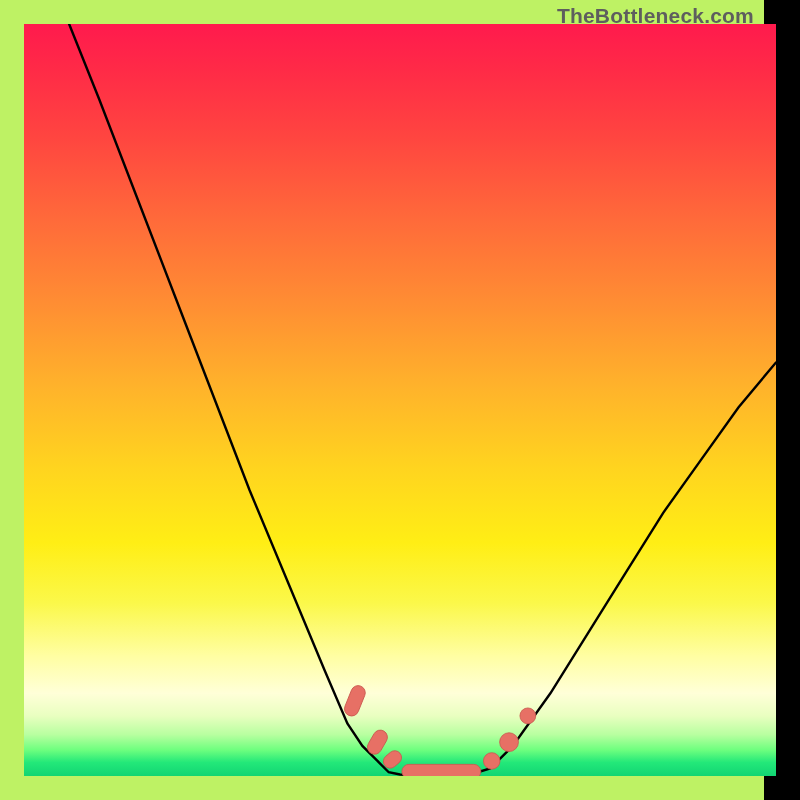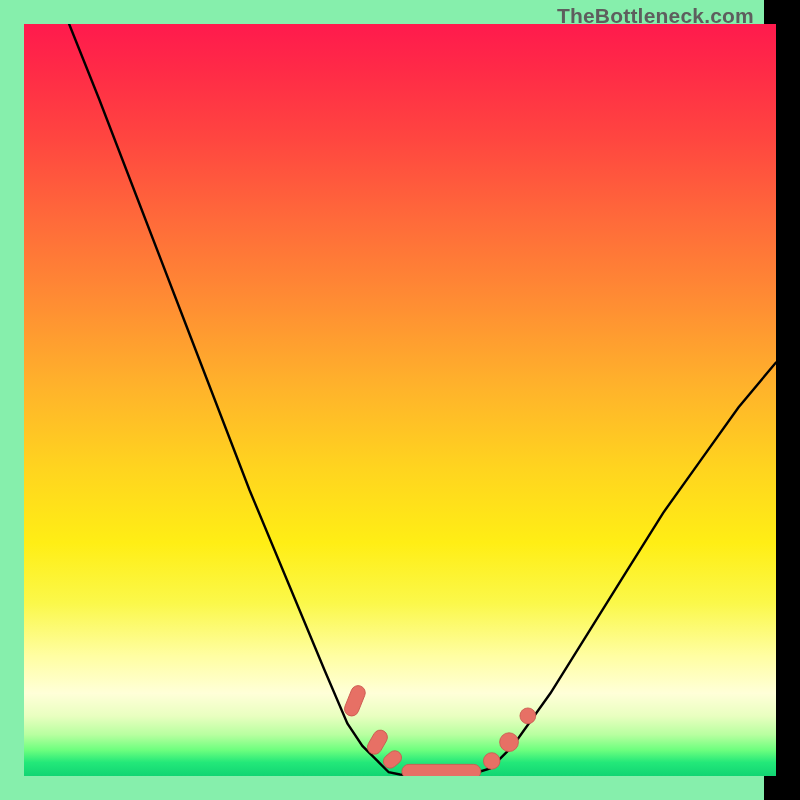--- a/index.html
+++ b/index.html
@@ -10,21 +10,21 @@
     background: #000;
     overflow: hidden;
     font-family: Arial, Helvetica, sans-serif;
   }
   .frame {
     position: absolute;
     left: 0;
     top: 0;
     width: 764px;
     height: 800px;
-    background: #86efac;
+    background: #bef264;
   }
   .plot-area {
     position: absolute;
     left: 24px;
     top: 24px;
     width: 752px;
     height: 752px;
     overflow: hidden;
   }
   .gradient {

